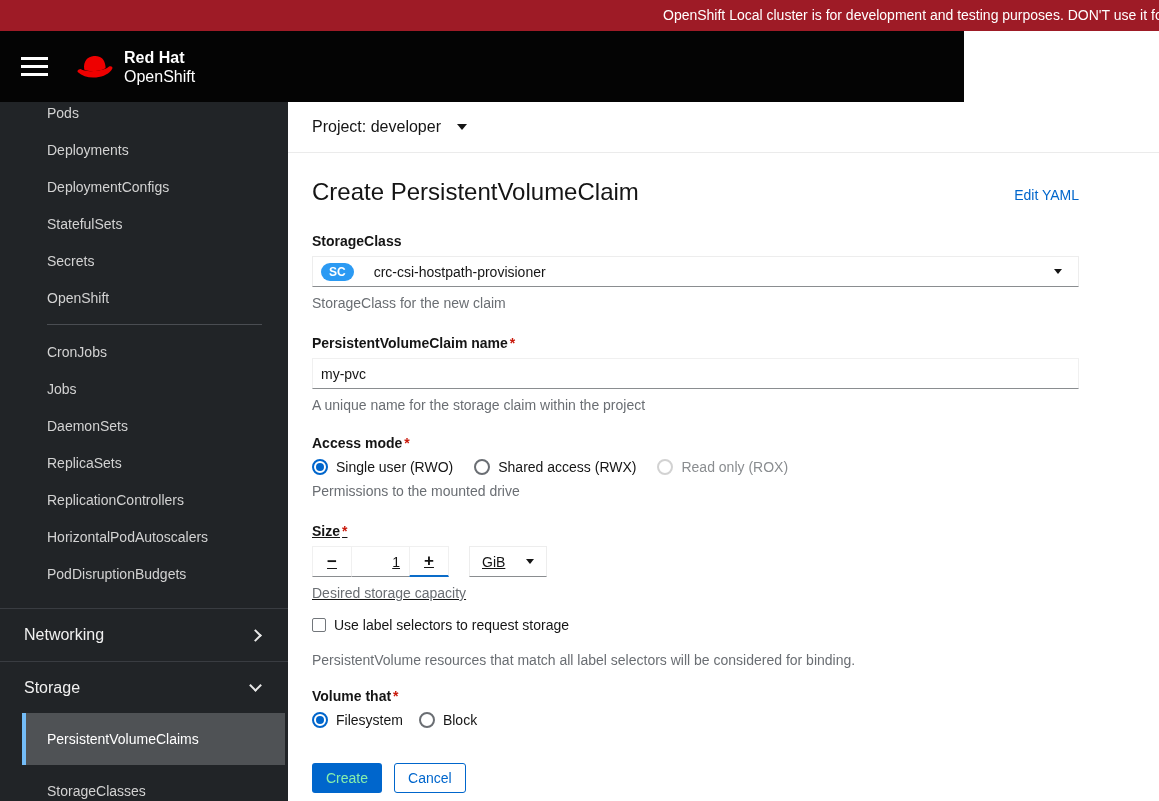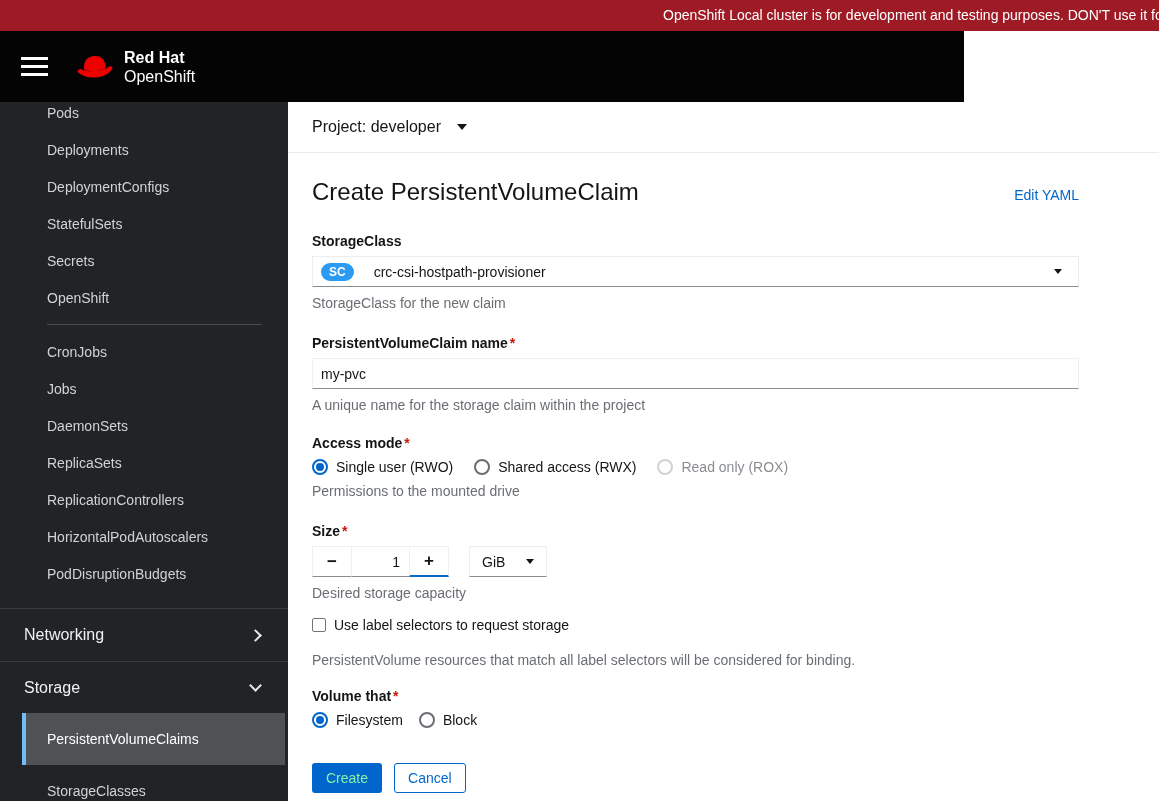--- a/index.html
+++ b/index.html
@@ -273,21 +273,21 @@
           <span class="radio-label">Shared access (RWX)</span>
         </div>
         <div class="radio-opt disabled">
           <span class="radio disabled"></span>
           <span class="radio-label">Read only (ROX)</span>
         </div>
       </div>
       <div class="helper">Permissions to the mounted drive</div>
     </div>
 
-    <div class="fgroup" style="">
+    <div class="fgroup" style="text-decoration:underline;">
       <div class="flabel">
         <span>Size</span><span class="req">*</span>
       </div>
       <div class="size-row">
         <div class="step-btn">−</div>
         <div class="num-display">1</div>
         <div class="step-btn plus">+</div>
         <div class="unit-select">
           <span>GiB</span>
           <span class="caret sm"></span>

